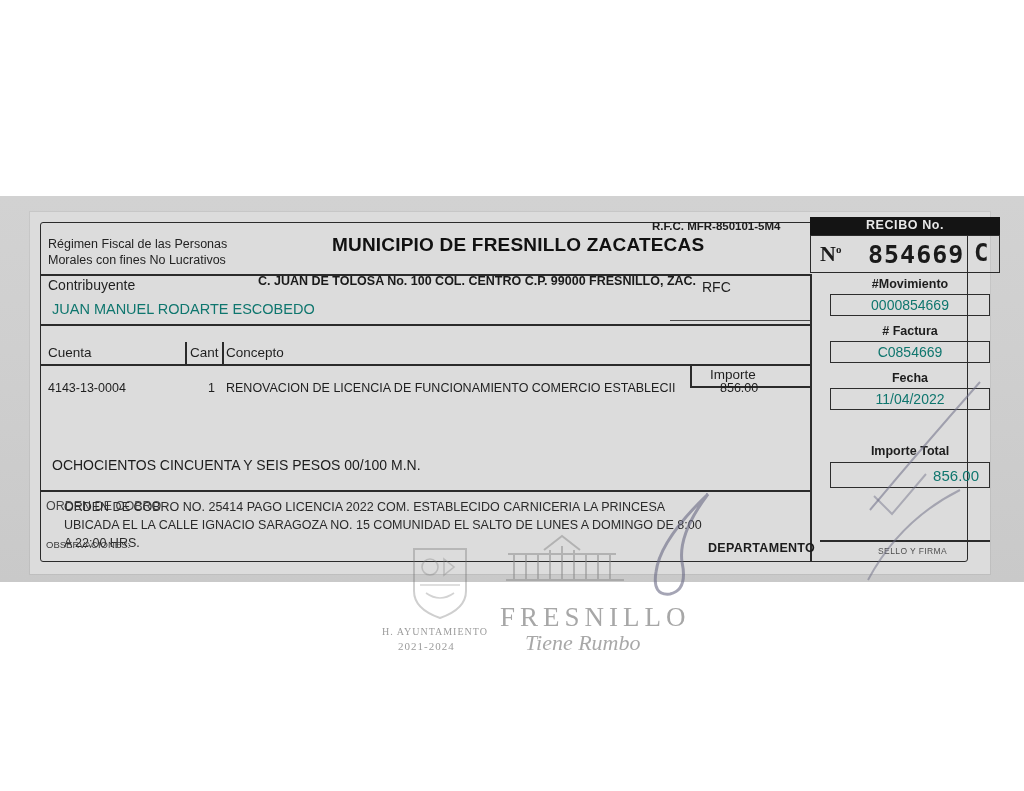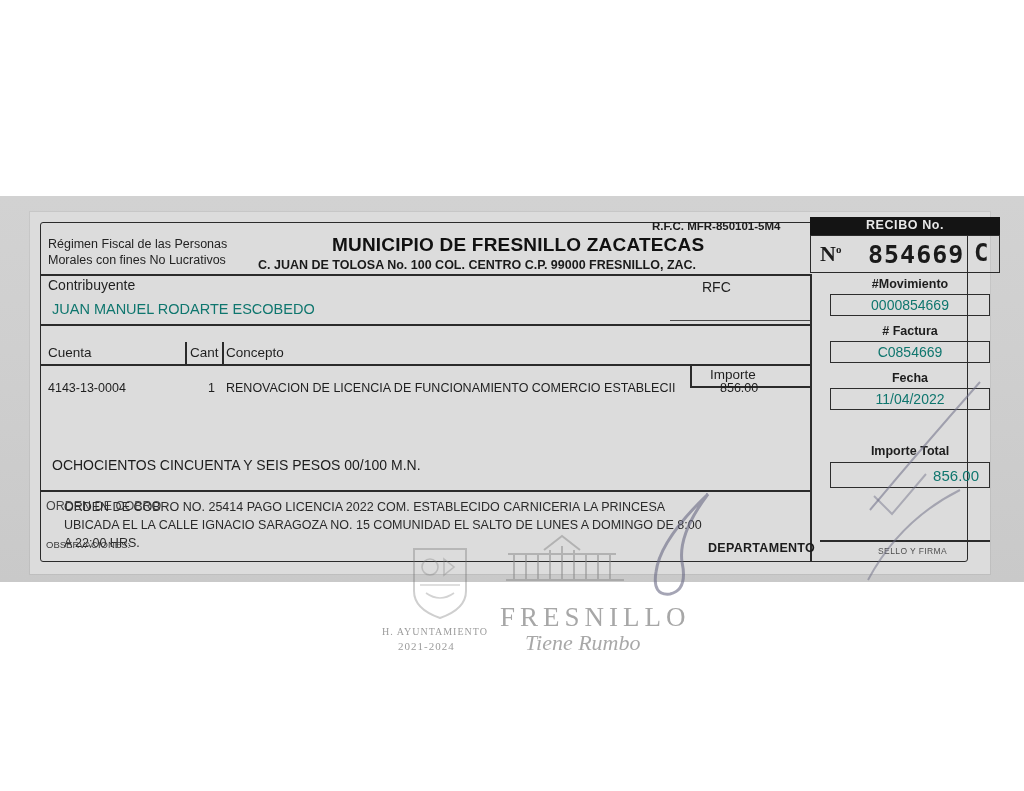--- a/index.html
+++ b/index.html
@@ -84,20 +84,21 @@
   .muni-title {
     font-size: 19px;
     font-weight: bold;
     letter-spacing: 0.2px;
     color: #111;
   }
   .muni-sub {
     font-size: 12.5px;
     font-weight: bold;
     color: #1a1a1a;
+    margin-top: 16px;
   }
   .rfc-top {
     font-size: 11.5px;
     font-weight: bold;
   }
 
   
   .recibo-bar {
     position: absolute;
     background: #141414;

